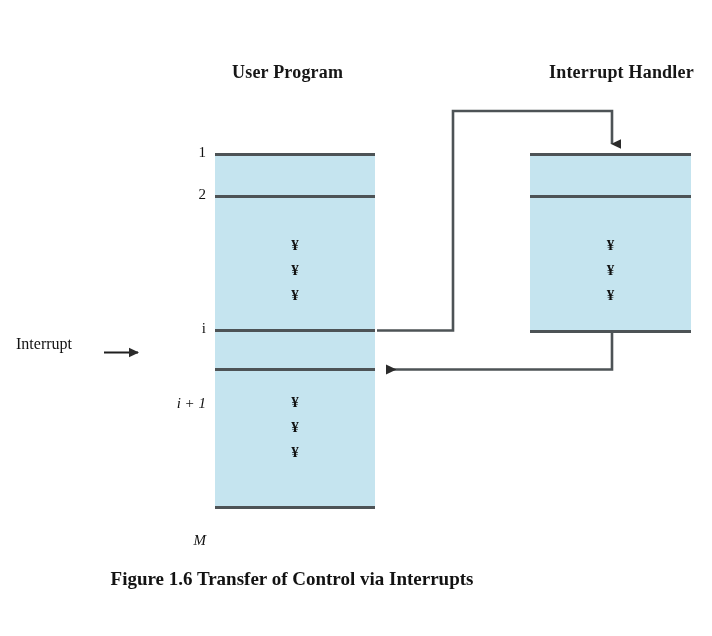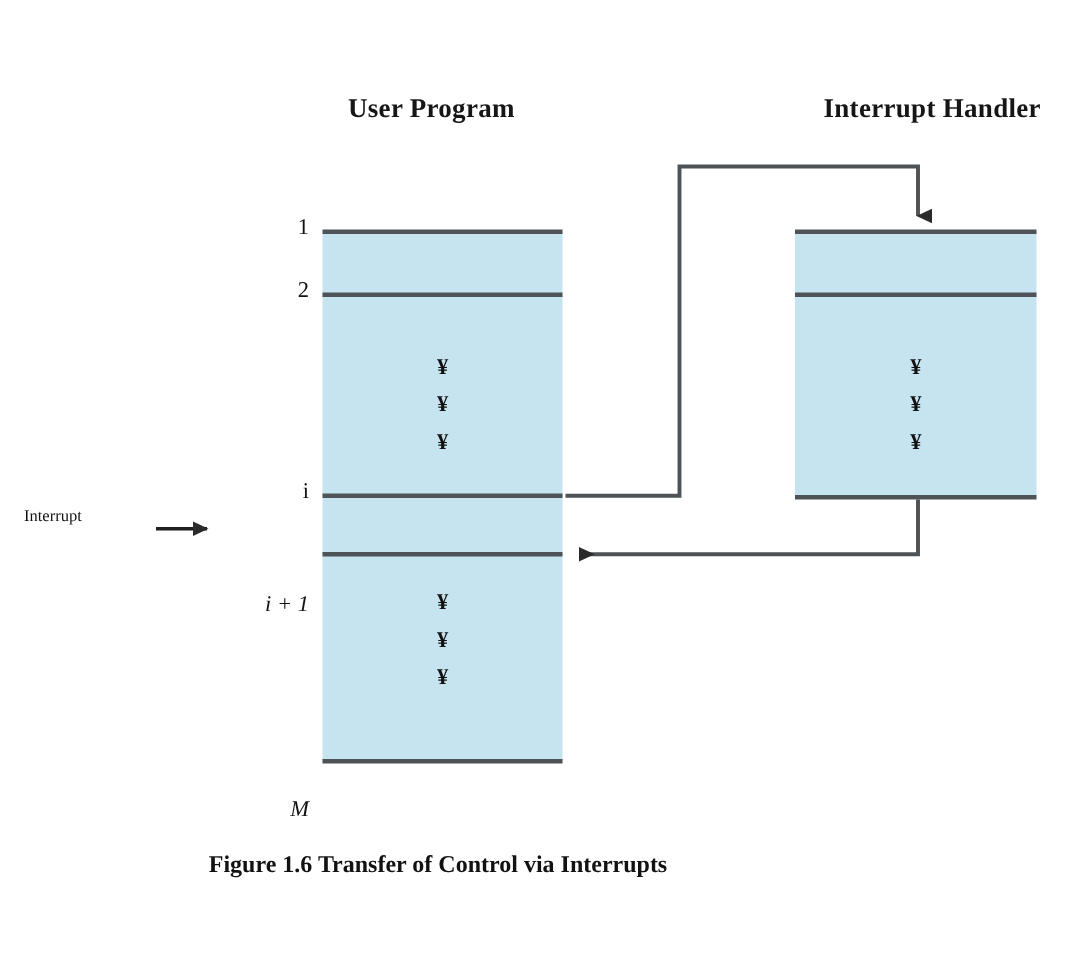--- a/index.html
+++ b/index.html
@@ -76,33 +76,33 @@
     color: #111111;
     letter-spacing: 0;
   }
   .dots span { display: block; }
 
   #interrupt-note {
     position: absolute;
     left: 16px;
     top: 333px;
     width: 120px;
-    font-size: 11px;
+    font-size: 16px;
     line-height: 22px;
     color: #121212;
   }
   #interrupt-note span { display: block; white-space: nowrap; }
 
   #caption {
     position: absolute;
     left: 0;
     top: 568px;
     width: 584px;
     text-align: center;
-    font-size: 16px;
+    font-size: 19px;
     font-weight: bold;
     color: #121212;
   }
 
   svg.overlay {
     position: absolute;
     left: 0;
     top: 0;
     width: 712px;
     height: 636px;

